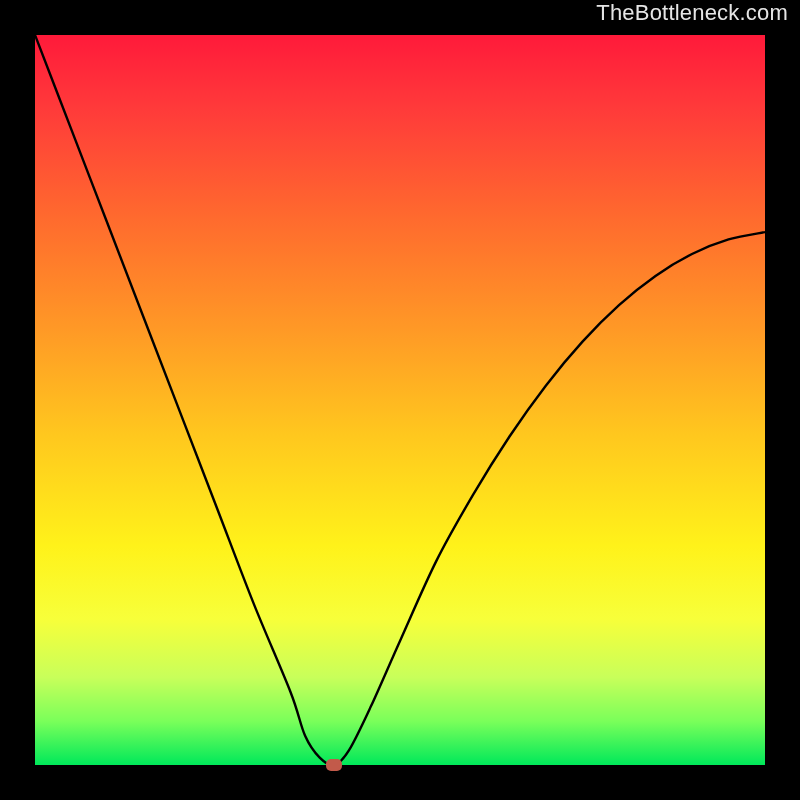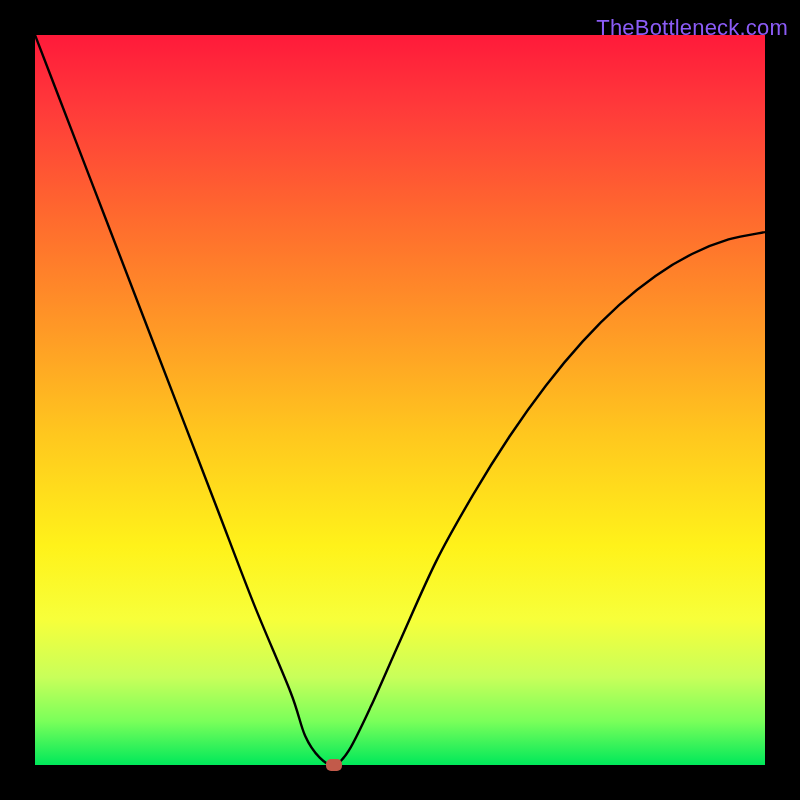--- a/index.html
+++ b/index.html
@@ -32,23 +32,23 @@
       #ffc81e 55%,
       #fff21a 70%,
       #f7ff3a 80%,
       #c8ff5a 88%,
       #7aff5a 94%,
       #00e85a 100%
     );
   }
   .watermark {
     position: absolute;
-    top: 15px;
+    top: 0;
     right: 12px;
-    color: #8b5cf6;
+    color: #e5e5e5;
     font-size: 22px;
     font-weight: 500;
     letter-spacing: 0.2px;
     user-select: none;
   }
   svg.curve {
     position: absolute;
     left: 0;
     top: 0;
     width: 730px;

